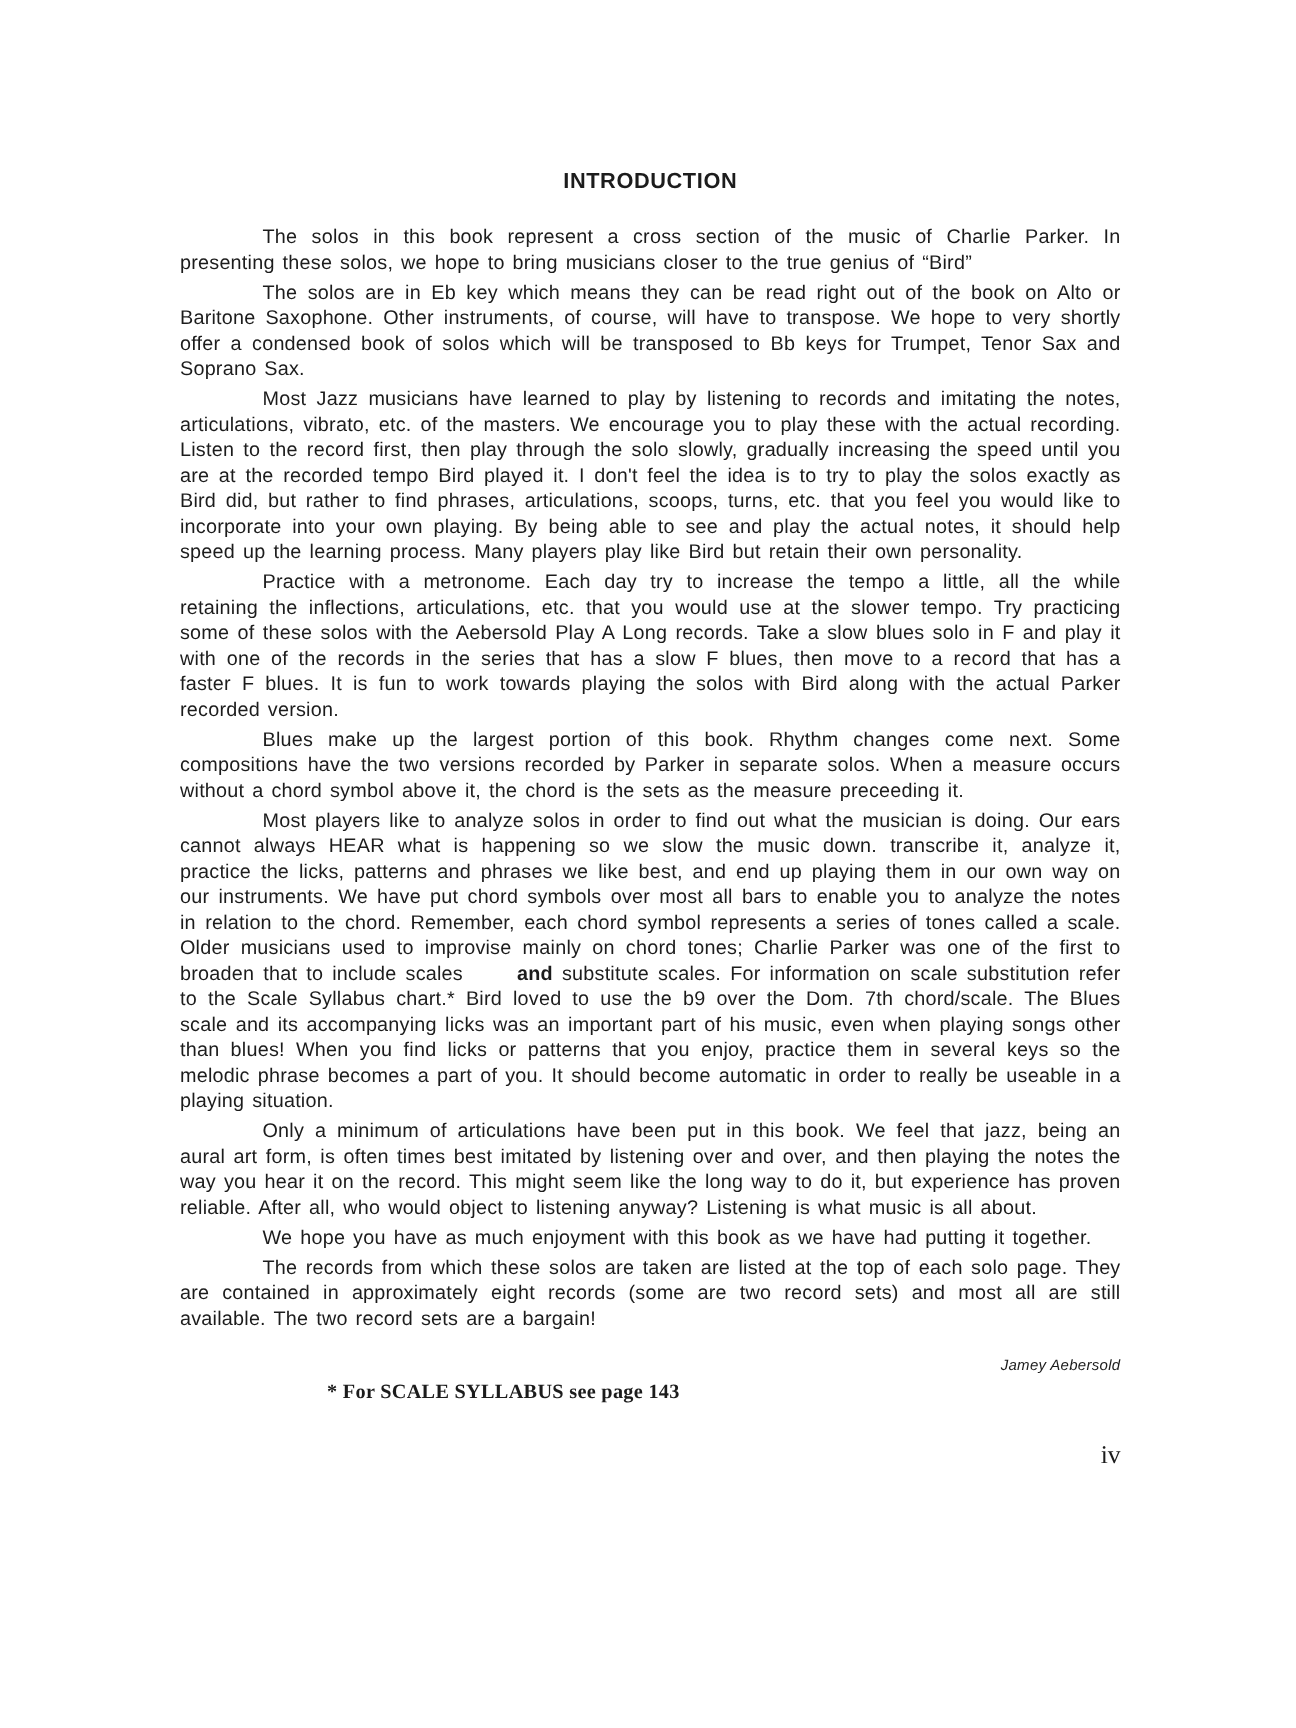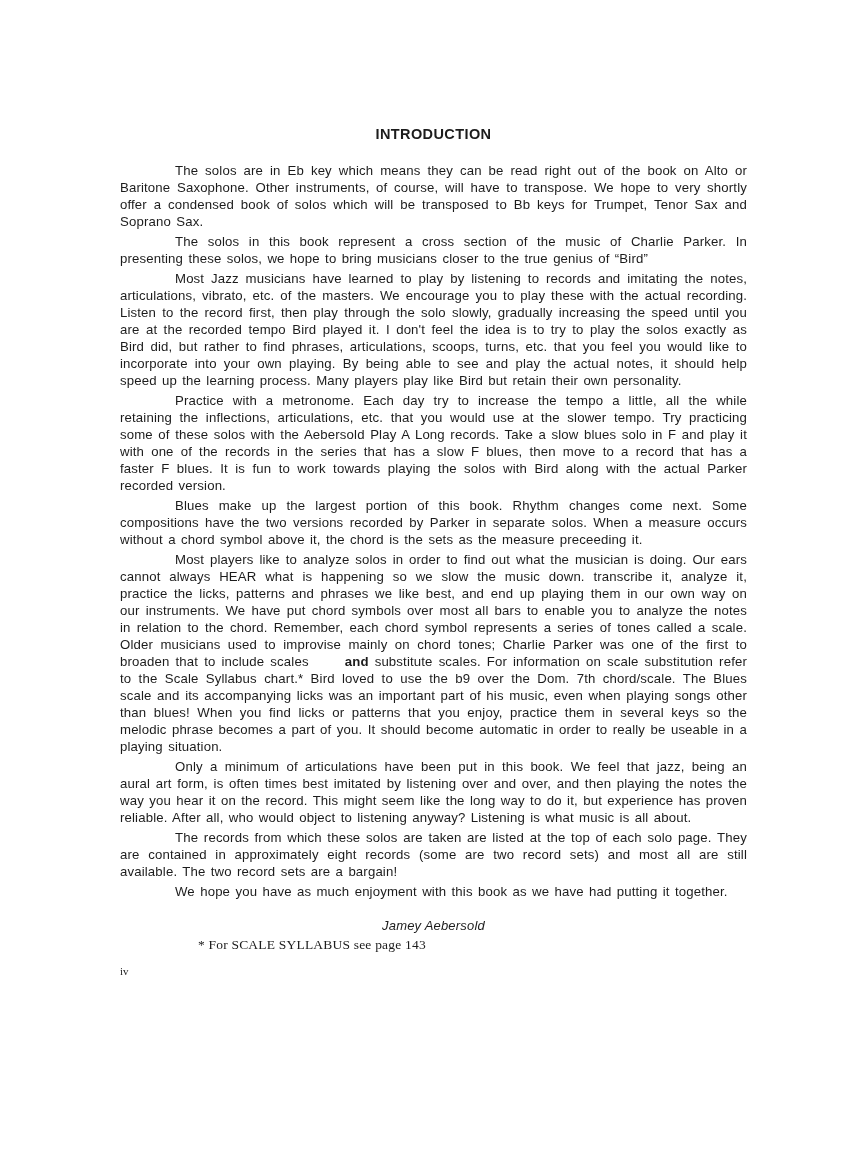--- a/index.html
+++ b/index.html
@@ -13,21 +13,21 @@
     width: 864px;
     height: 1152px;
     margin: 0 auto;
     background: #ffffff;
     color: #1c1c1c;
     overflow: hidden;
     box-sizing: border-box;
   }
   .content {
     position: absolute;
-    top: 126px;
+    top: 113px;
     left: 120px;
     width: 627px;
   }
   .title {
     font-size: 14.5px;
     font-weight: bold;
     text-align: center;
     letter-spacing: 0.4px;
     margin: 0 0 20px 0;
   }
@@ -38,54 +38,55 @@
     text-align: justify;
     text-indent: 55px;
     letter-spacing: 0.15px;
     word-spacing: 1.5px;
   }
   .paragraphs p b {
     font-weight: bold;
     margin-left: 30px;
   }
   .signature {
-    font-size: 13px;
+    font-size: 10px;
     font-style: italic;
-    text-align: center;
+    text-align: right;
     margin-top: 18px;
     letter-spacing: 0.2px;
   }
   .footnote {
     font-family: "Liberation Serif", serif;
     font-size: 13.5px;
     margin-top: 4px;
-    margin-left: 78px;
+    margin-left: 98px;
     letter-spacing: 0.2px;
+    font-weight: bold;
   }
   .page-number {
     font-family: "Liberation Serif", serif;
-    font-size: 11px;
-    text-align: left;
-    margin-top: 12px;
+    font-size: 17px;
+    text-align: right;
+    margin-top: 24px;
   }
 </style>
 </head>
 <body>
 
 <div class="page">
   <div class="content">
     <h1 class="title">INTRODUCTION</h1>
     <div class="paragraphs">
+        <p>The solos in this book represent a cross section of the music of Charlie Parker. In presenting these solos, we hope to bring musicians closer to the true genius of “Bird”</p>
         <p>The solos are in Eb key which means they can be read right out of the book on Alto or Baritone Saxophone. Other instruments, of course, will have to transpose. We hope to very shortly offer a condensed book of solos which will be transposed to Bb keys for Trumpet, Tenor Sax and Soprano Sax.</p>
-        <p>The solos in this book represent a cross section of the music of Charlie Parker. In presenting these solos, we hope to bring musicians closer to the true genius of “Bird”</p>
         <p>Most Jazz musicians have learned to play by listening to records and imitating the notes, articulations, vibrato, etc. of the masters. We encourage you to play these with the actual recording. Listen to the record first, then play through the solo slowly, gradually increasing the speed until you are at the recorded tempo Bird played it. I don't feel the idea is to try to play the solos exactly as Bird did, but rather to find phrases, articulations, scoops, turns, etc. that you feel you would like to incorporate into your own playing. By being able to see and play the actual notes, it should help speed up the learning process. Many players play like Bird but retain their own personality.</p>
         <p>Practice with a metronome. Each day try to increase the tempo a little, all the while retaining the inflections, articulations, etc. that you would use at the slower tempo. Try practicing some of these solos with the Aebersold Play A Long records. Take a slow blues solo in F and play it with one of the records in the series that has a slow F blues, then move to a record that has a faster F blues. It is fun to work towards playing the solos with Bird along with the actual Parker recorded version.</p>
         <p>Blues make up the largest portion of this book. Rhythm changes come next. Some compositions have the two versions recorded by Parker in separate solos. When a measure occurs without a chord symbol above it, the chord is the sets as the measure preceeding it.</p>
         <p>Most players like to analyze solos in order to find out what the musician is doing. Our ears cannot always HEAR what is happening so we slow the music down. transcribe it, analyze it, practice the licks, patterns and phrases we like best, and end up playing them in our own way on our instruments. We have put chord symbols over most all bars to enable you to analyze the notes in relation to the chord. Remember, each chord symbol represents a series of tones called a scale. Older musicians used to improvise mainly on chord tones; Charlie Parker was one of the first to broaden that to include scales <b>and</b> substitute scales. For information on scale substitution refer to the Scale Syllabus chart.* Bird loved to use the b9 over the Dom. 7th chord/scale. The Blues scale and its accompanying licks was an important part of his music, even when playing songs other than blues! When you find licks or patterns that you enjoy, practice them in several keys so the melodic phrase becomes a part of you. It should become automatic in order to really be useable in a playing situation.</p>
         <p>Only a minimum of articulations have been put in this book. We feel that jazz, being an aural art form, is often times best imitated by listening over and over, and then playing the notes the way you hear it on the record. This might seem like the long way to do it, but experience has proven reliable. After all, who would object to listening anyway? Listening is what music is all about.</p>
+        <p>We hope you have as much enjoyment with this book as we have had putting it together.</p>
         <p>The records from which these solos are taken are listed at the top of each solo page. They are contained in approximately eight records (some are two record sets) and most all are still available. The two record sets are a bargain!</p>
-        <p>We hope you have as much enjoyment with this book as we have had putting it together.</p>
       </div>
     <div class="signature">Jamey Aebersold</div>
     <div class="footnote">* For SCALE SYLLABUS see page 143</div>
     <div class="page-number">iv</div>
   </div>
 </div>
 
 </body></html>

